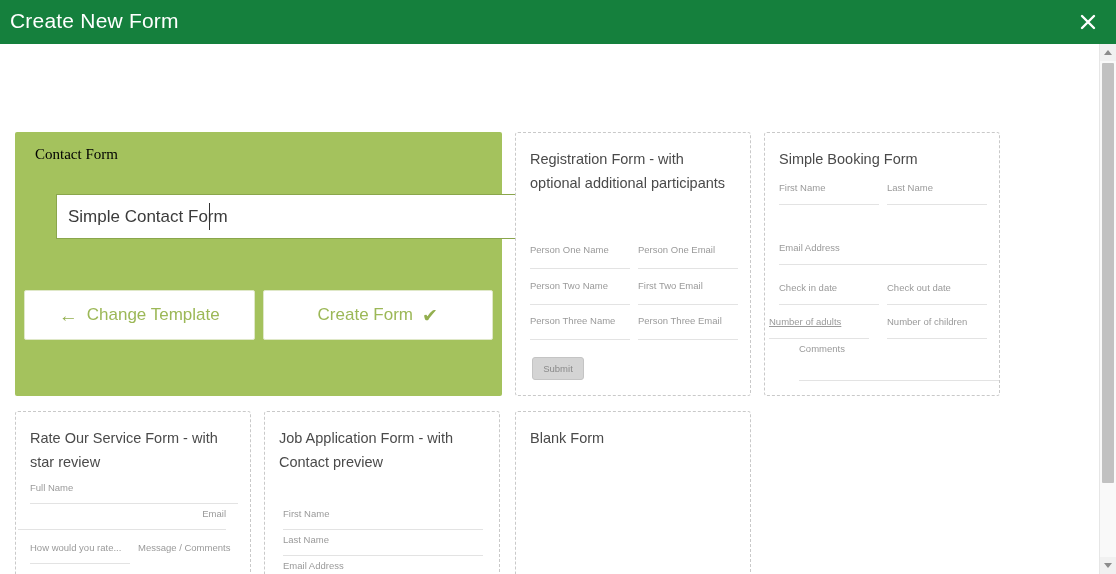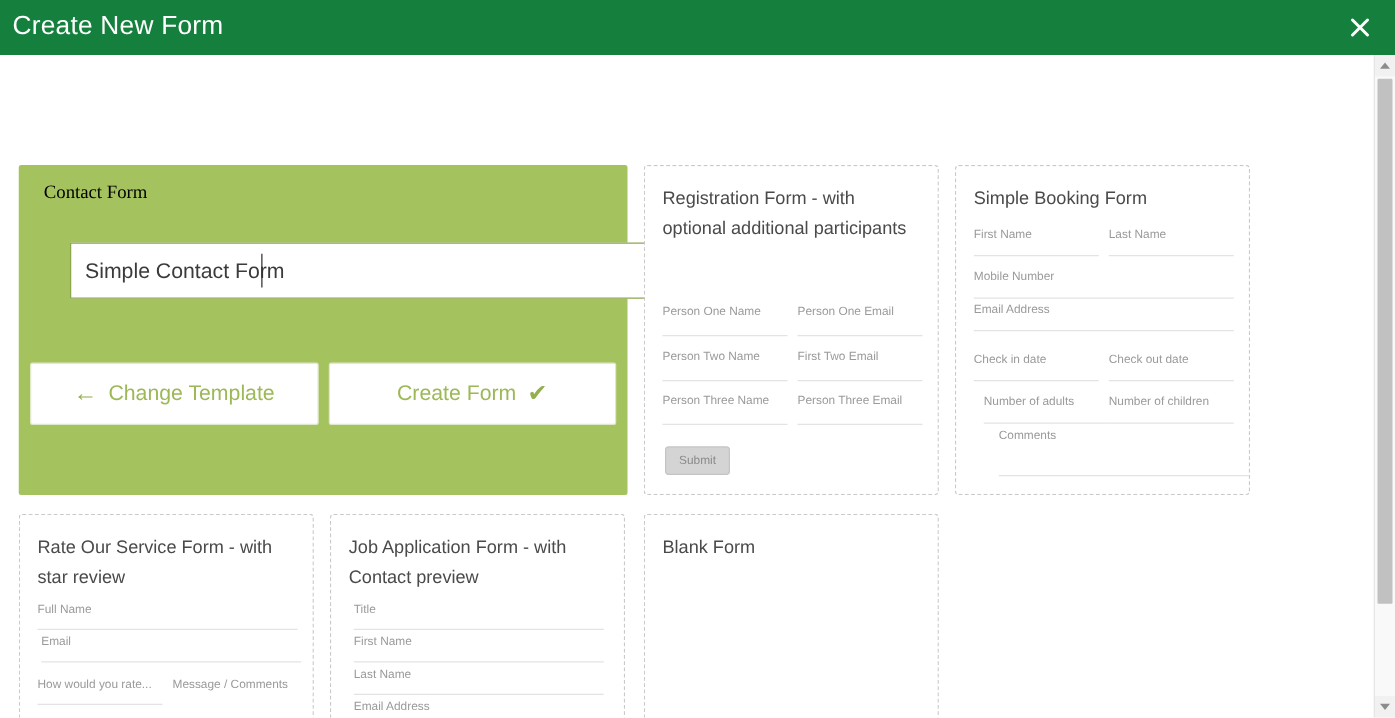--- a/index.html
+++ b/index.html
@@ -221,41 +221,39 @@
     <div class="fld" style="left:122px; top:147px; width:100px; height:25px;">First Two Email</div>
     <div class="fld" style="left:14px; top:182px; width:100px; height:25px;">Person Three Name</div>
     <div class="fld" style="left:122px; top:182px; width:100px; height:25px;">Person Three Email</div>
     <div class="sub-btn" style="left:16px; top:213px; width:52px; height:23px;margin-top:11px;">Submit</div>
   </div>
 
   <div class="tpl-card" style="left:764px; top:88px; width:236px; height:264px;">
     <div class="tpl-title">Simple Booking Form</div>
     <div class="fld" style="left:14px; top:49px; width:100px; height:23px;">First Name</div>
     <div class="fld" style="left:122px; top:49px; width:100px; height:23px;">Last Name</div>
-    <div class="fld" style="left:14px; top:83px; width:208px; height:23px;">Mobile Number</div>
     <div class="fld" style="left:14px; top:109px; width:208px; height:23px;">Email Address</div>
     <div class="fld" style="left:14px; top:149px; width:100px; height:23px;">Check in date</div>
     <div class="fld" style="left:122px; top:149px; width:100px; height:23px;">Check out date</div>
-    <div class="fld" style="left:22px; top:183px; width:100px; height:23px;">Number of adults</div>
+    <div class="fld" style="left:4px; top:183px; width:100px; height:23px;text-decoration:underline;">Number of adults</div>
     <div class="fld" style="left:122px; top:183px; width:100px; height:23px;">Number of children</div>
     <div class="fld" style="left:14px; top:210px; width:208px; height:38px;margin-left:20px;">Comments</div>
   </div>
 
   <div class="tpl-card" style="left:15px; top:367px; width:236px; height:264px;">
     <div class="tpl-title">Rate Our Service Form - with star review</div>
     <div class="fld" style="left:14px; top:70px; width:208px; height:22px;">Full Name</div>
-    <div class="fld" style="left:17px; top:96px; width:208px; height:22px;">Email</div>
+    <div class="fld" style="left:2px; top:96px; width:208px; height:22px;text-align:right;">Email</div>
     <div class="fld" style="left:14px; top:130px; width:100px; height:22px;">How would you rate...</div>
     <div class="fld" style="left:122px; top:130px; width:100px; height:68px;">Message / Comments</div>
   </div>
 
   <div class="tpl-card" style="left:264px; top:367px; width:236px; height:264px;">
     <div class="tpl-title">Job Application Form - with Contact preview</div>
 
-    <div class="fld" style="left:18px; top:70px; width:200px; height:22px;">Title</div>
     <div class="fld" style="left:18px; top:96px; width:200px; height:22px;">First Name</div>
     <div class="fld" style="left:18px; top:122px; width:200px; height:22px;">Last Name</div>
     <div class="fld" style="left:18px; top:148px; width:200px; height:22px;">Email Address</div>
 
   </div>
 
   <div class="tpl-card" style="left:515px; top:367px; width:236px; height:264px;">
     <div class="tpl-title">Blank Form</div>
   </div>
 

